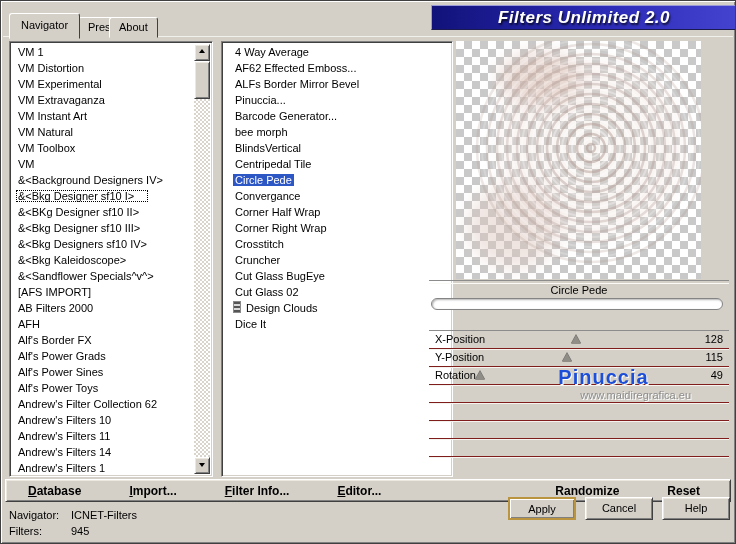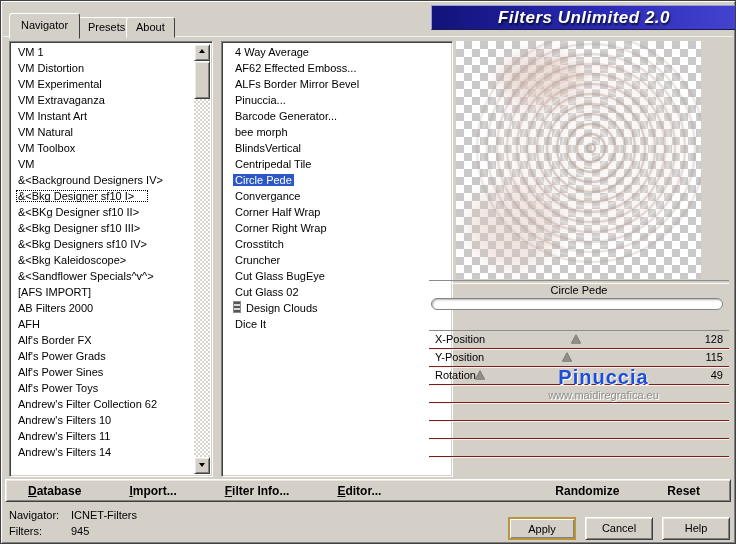--- a/index.html
+++ b/index.html
@@ -22,21 +22,21 @@
     background:#ffffff;
   }
   
   .content-top{position:absolute;left:2px;right:2px;top:35px;height:1px;background:#f2f0ea;}
   .tab{
     position:absolute;background:#d4d0c8;z-index:2;cursor:default;
     border:1px solid;border-color:#ffffff #404040 #d4d0c8 #ffffff;
     border-radius:3px 3px 0 0;padding:0 9px;line-height:19px;height:19px;top:16px;
   }
   .tab.active{top:12px;height:24px;line-height:23px;z-index:3;padding:0 11px;}
-  .tab-nav{left:8px;} .tab-pre{left:77px;} .tab-abt{left:125px;}
+  .tab-nav{left:8px;} .tab-pre{left:77px;} .tab-abt{left:108px;}
   
   .banner{
     position:absolute;left:430px;top:4px;width:304px;height:23px;
     background:linear-gradient(90deg,var(--banner1,#12127a) 0%,#2a2ab6 55%,var(--banner2,#4343cf) 100%);
     border:1px solid;border-color:#9a9ad8 #1a1a50 #1a1a50 #9a9ad8;
     display:flex;align-items:center;justify-content:center;
   }
   .banner-text{
     color:#fff;font-weight:bold;font-style:italic;font-size:17px;letter-spacing:.5px;
     text-shadow:1px 2px 2px rgba(0,0,0,.75);white-space:nowrap;
@@ -85,33 +85,33 @@
   .param-row{position:relative;height:17px;border-bottom:1px solid #7f1d1d;box-shadow:0 1px 0 #f6f4ef;cursor:default;}
   .param-label{position:absolute;left:6px;top:2px;}
   .param-value{position:absolute;right:6px;top:2px;}
   .param-marker{
     position:absolute;top:4px;width:0;height:0;transform:translateX(-50%);
     border:5px solid transparent;border-top:none;border-bottom:9px solid #8f8d86;
     filter:drop-shadow(0 -1px 0 #6a6a6a);
   }
   .watermark{position:absolute;left:515px;top:365px;width:175px;text-align:center;z-index:5;pointer-events:none;}
   .wm-name{font-size:20px;font-weight:bold;color:#1d4ed8;text-shadow:1px 1px 0 #ffffff;letter-spacing:1px;}
-  .wm-url{font-size:11px;color:#8d8d8d;text-shadow:1px 1px 0 #ffffff;}
+  .wm-url{font-size:11px;color:#8d8d8d;text-shadow:1px 1px 0 #ffffff;text-align:right;}
   
   .menubar{
     position:absolute;left:4px;right:4px;top:478px;height:23px;box-sizing:border-box;
     display:flex;align-items:center;gap:48px;padding:0 30px 0 22px;
     font-size:12px;font-weight:bold;
   }
   .menu-item{white-space:nowrap;cursor:default;}
   .menu-item.push{margin-left:auto;}
   
   .status-grid{position:absolute;left:8px;top:508px;display:grid;grid-template-columns:62px auto;row-gap:4px;}
   .btn{
-    position:absolute;top:516px;width:68px;height:23px;box-sizing:border-box;
+    position:absolute;top:496px;width:68px;height:23px;box-sizing:border-box;
     text-align:center;line-height:20px;font-size:11px;cursor:default;
   }
   .btn-apply{left:507px;border:2px solid #bb9440;box-shadow:inset 1px 1px 0 #ffffff, inset -1px -1px 0 #808080;background:#d4d0c8;}
   .btn-cancel{left:584px;} .btn-help{left:661px;}
 </style>
 </head>
 <body>
 
 <div class="window">
 
@@ -152,20 +152,21 @@
         <div class="list-item"><span class="txt">AB Filters 2000</span></div>
         <div class="list-item"><span class="txt">AFH</span></div>
         <div class="list-item"><span class="txt">Alf's Border FX</span></div>
         <div class="list-item"><span class="txt">Alf's Power Grads</span></div>
         <div class="list-item"><span class="txt">Alf's Power Sines</span></div>
         <div class="list-item"><span class="txt">Alf's Power Toys</span></div>
         <div class="list-item"><span class="txt">Andrew's Filter Collection 62</span></div>
         <div class="list-item"><span class="txt">Andrew's Filters 10</span></div>
         <div class="list-item"><span class="txt">Andrew's Filters 11</span></div>
         <div class="list-item"><span class="txt">Andrew's Filters 14</span></div>
+        <div class="list-item"><span class="txt">Andrew's Filters 1</span></div>
       </div>
     <div class="scrollbar">
       <div class="scroll-btn raised">
         <span class="arrow up"></span>
       </div>
       <div class="scroll-track">
         <div class="scroll-thumb raised"></div>
       </div>
       <div class="scroll-btn raised">
         <span class="arrow down"></span>

